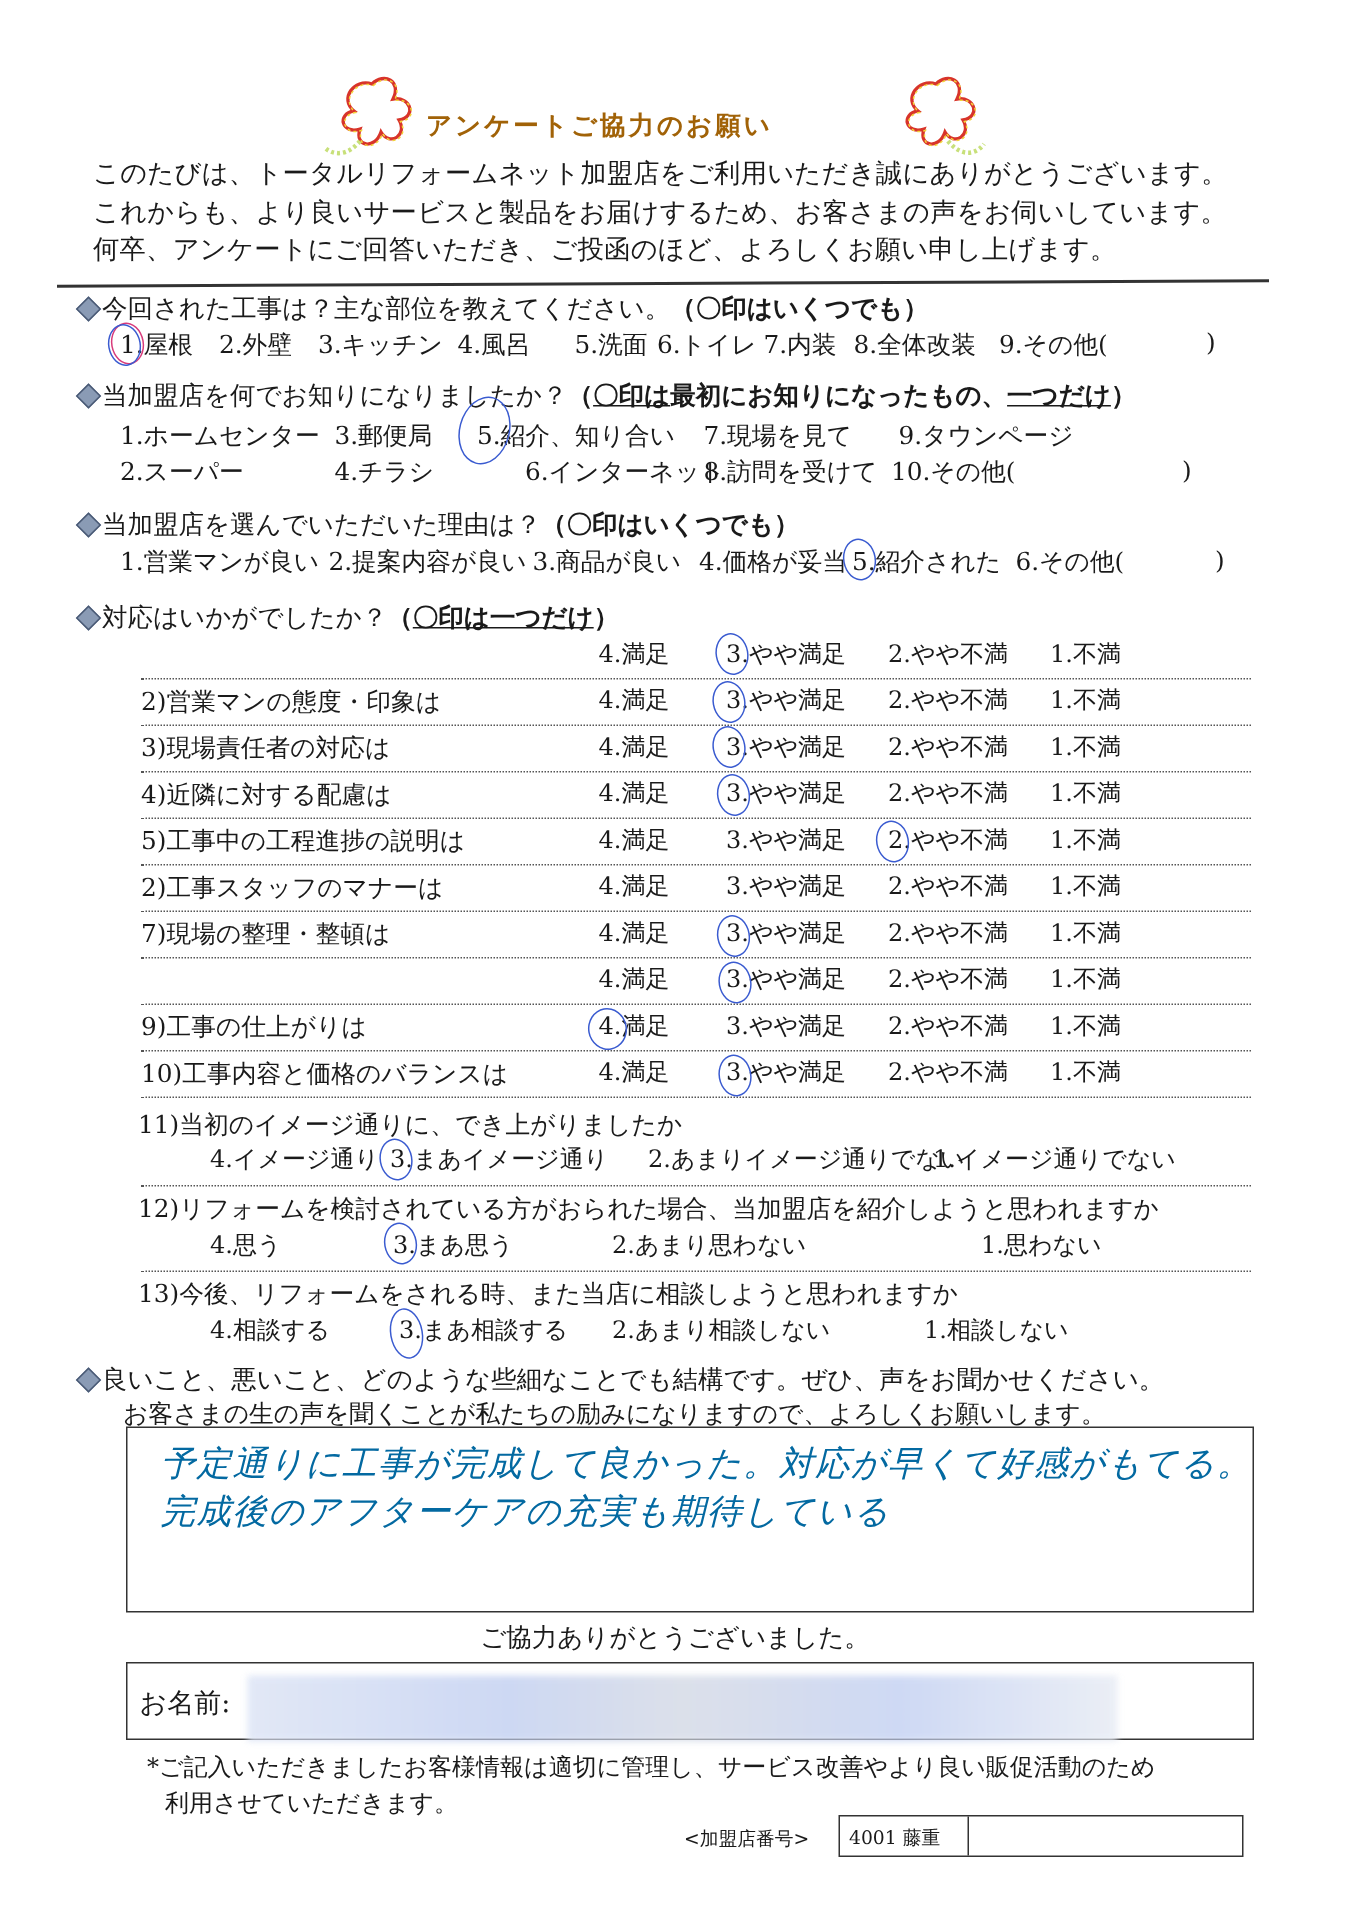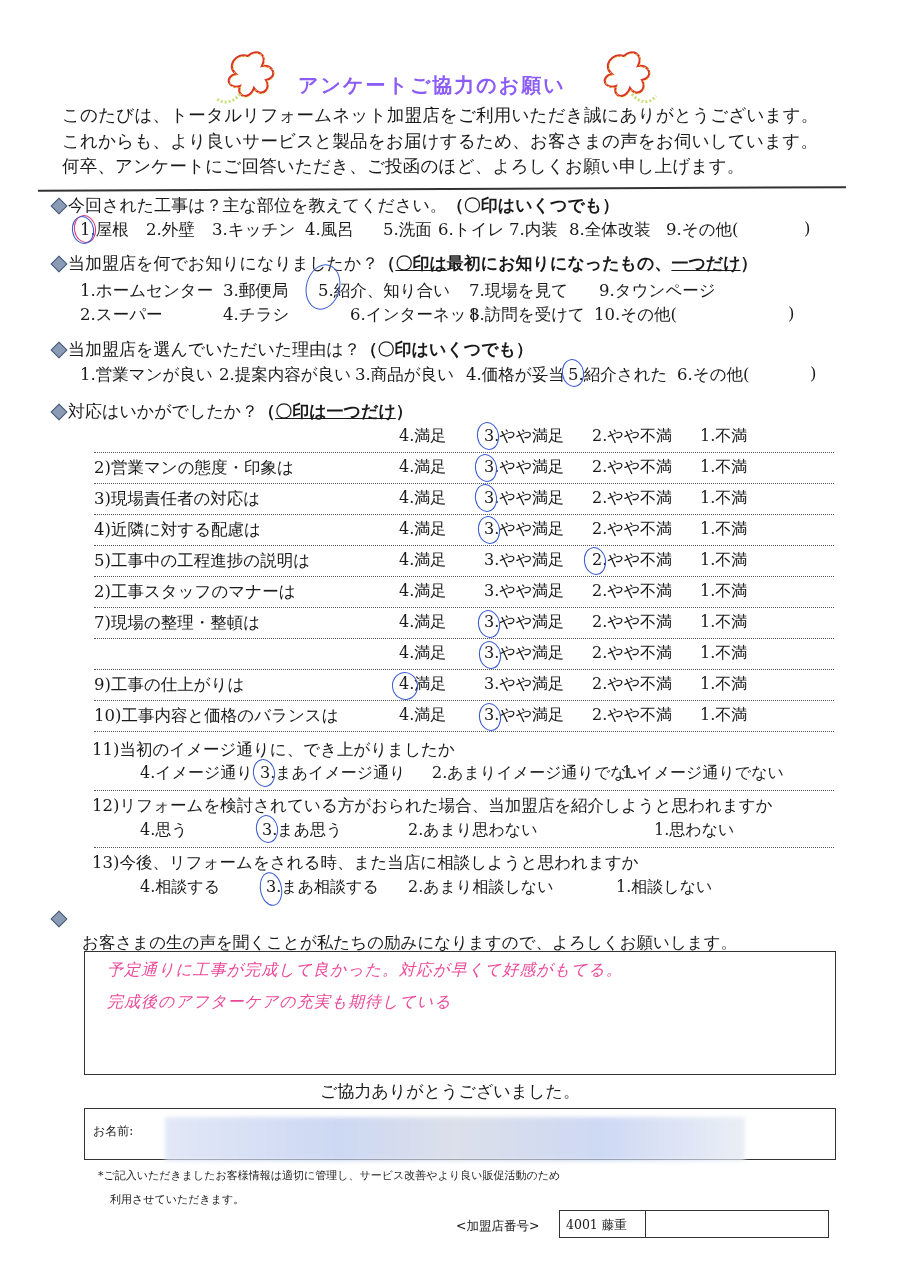--- a/index.html
+++ b/index.html
@@ -1,44 +1,44 @@
 <!DOCTYPE html>
 <html><head>
   <meta charset="utf-8">
   <style>
     * { margin: 0; padding: 0; box-sizing: border-box; }
     html, body { width: 900px; height: 1274px; background: #ffffff; overflow: hidden; }
     body { font-family: "DejaVu Serif", "Liberation Serif", serif; color: #1a1a1a; position: relative; }
     .abs { position: absolute; }
-    .title { left: 298px; top: 72px; font-family: "DejaVu Sans", sans-serif; font-size: 20px; font-weight: bold; letter-spacing: 2px; color: #8b5cf6; }
+    .title { left: 284px; top: 72px; font-family: "DejaVu Sans", sans-serif; font-size: 17px; font-weight: bold; letter-spacing: 2px; color: #a16207; }
     .flower { width: 72px; height: 64px; }
     .intro { left: 62px; font-size: 17.5px; letter-spacing: 0.2px; white-space: nowrap; }
     .rule-top { left: 38px; top: 188px; width: 808px; height: 2px; background: #333; transform: rotate(-0.25deg); }
     .q-head { left: 52px; font-size: 17px; white-space: nowrap; font-family: "DejaVu Sans", sans-serif; }
     .q-head .dia { display: inline-block; width: 13px; height: 13px; margin-right: 3px; vertical-align: -1px; position: relative; }
     .q-head .dia::before { content: ""; position: absolute; left: 1px; top: 1px; width: 10px; height: 10px; transform: rotate(45deg); background: #8a9bb5; border: 1px solid #4a5a75; }
     .q-head .note { font-weight: bold; }
     .ul { text-decoration: underline; }
     .opts { left: 80px; font-size: 16.5px; white-space: nowrap; }
     .opt { position: absolute; white-space: nowrap; }
     .circle { position: absolute; border: 1.6px solid #3a5bd0; border-radius: 50%; width: 22px; height: 28px; transform: rotate(-10deg); pointer-events: none; }
     .circle.pink { border-color: #d83a7a; }
     .rate-row { left: 94px; width: 740px; height: 31px; border-bottom: 1.5px dotted #555; }
     .rate-row .label { position: absolute; left: 0; top: 4px; font-size: 16.5px; white-space: nowrap; }
     .rate-row .ch { position: absolute; top: 4px; font-size: 16px; white-space: nowrap; }
     .sub-q { left: 92px; font-size: 16.5px; white-space: nowrap; }
     .sub-opts { font-size: 16px; white-space: nowrap; }
     .dotline { left: 94px; width: 740px; border-bottom: 1.5px dotted #555; height: 0; }
     .comment-box { left: 84px; top: 951px; width: 752px; height: 124px; border: 1.6px solid #333; }
-    .handwriting { position: absolute; font-family: "DejaVu Sans", sans-serif; font-size: 16px; color: #ec4899; white-space: nowrap; letter-spacing: 1px; font-style: italic; }
+    .handwriting { position: absolute; font-family: "DejaVu Sans", sans-serif; font-size: 23px; color: #0369a1; white-space: nowrap; letter-spacing: 1px; font-style: italic; }
     .thanks { left: 0; width: 900px; top: 1080px; text-align: center; font-size: 17px; }
     .name-box { left: 84px; top: 1108px; width: 752px; height: 52px; border: 1.6px solid #333; }
-    .name-label { position: absolute; left: 8px; top: 14px; font-size: 12px; }
+    .name-label { position: absolute; left: 8px; top: 14px; font-size: 18px; }
     .blur { position: absolute; left: 80px; top: 8px; width: 580px; height: 44px; background: linear-gradient(90deg, #dfe6f6 0%, #c8d4f2 30%, #d8dde8 50%, #c9d5f3 75%, #e9edf5 100%); filter: blur(2px); opacity: 0.9; }
-    .foot-note { left: 98px; font-size: 11px; white-space: nowrap; }
+    .foot-note { left: 98px; font-size: 16px; white-space: nowrap; }
     .store-label { left: 456px; top: 1218px; font-size: 12.5px; }
     .store-box { left: 559px; top: 1210px; width: 270px; height: 28px; border: 1.4px solid #333; display: flex; }
     .store-cell1 { width: 86px; border-right: 1.4px solid #333; font-size: 12.5px; padding: 6px 0 0 6px; white-space: nowrap; }
     .store-cell2 { flex: 1; }
   </style>
 </head>
 <body>
 
 <svg class="abs flower" style="left:212px; top:46px;" viewBox="0 0 72 64">
   <path d="M36 10 C44 2 56 8 50 20 C62 18 66 32 54 34 C60 44 48 52 42 42 C38 54 24 52 28 40 C16 44 12 30 24 28 C14 20 24 6 36 10 Z" fill="none" stroke="#d8342a" stroke-width="2.2"></path>
@@ -214,21 +214,21 @@
 <div class="abs sub-q" style="top:852px;">13)今後、リフォームをされる時、また当店に相談しようと思われますか</div>
 <div class="abs sub-opts" style="top:877px; left:140px; width:700px; height:24px;">
   <span class="opt" style="left:0px;">4.相談する</span>
   <span class="opt" style="left:126px;">3.まあ相談する</span>
   <span class="opt" style="left:268px;">2.あまり相談しない</span>
   <span class="opt" style="left:476px;">1.相談しない</span>
   <span class="circle" style="left:120px; top:-5px; height:34px;"></span>
 </div>
 
 <div class="abs q-head" style="top:908px;">
-  <span class="dia"></span>
+  <span class="dia"></span><span>良いこと、悪いこと、どのような些細なことでも結構です。ぜひ、声をお聞かせください。</span>
 </div>
 <div class="abs" style="left:82px; top:932px; font-size:16.5px; white-space:nowrap; font-family:'DejaVu Sans', sans-serif;">お客さまの生の声を聞くことが私たちの励みになりますので、よろしくお願いします。</div>
 <div class="abs comment-box">
   <span class="handwriting" style="left:22px; top:8px;">予定通りに工事が完成して良かった。対応が早くて好感がもてる。</span>
   <span class="handwriting" style="left:22px; top:40px;">完成後のアフターケアの充実も期待している</span>
 </div>
 
 <div class="abs thanks">ご協力ありがとうございました。</div>
 <div class="abs name-box">
   <span class="name-label">お名前:</span>

